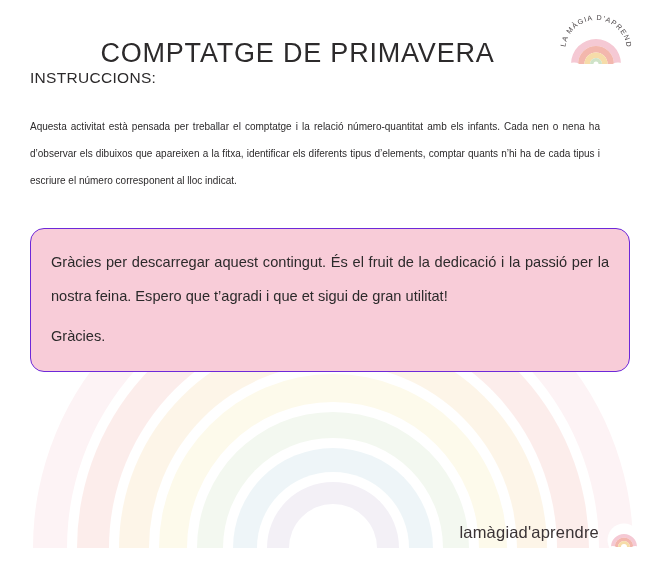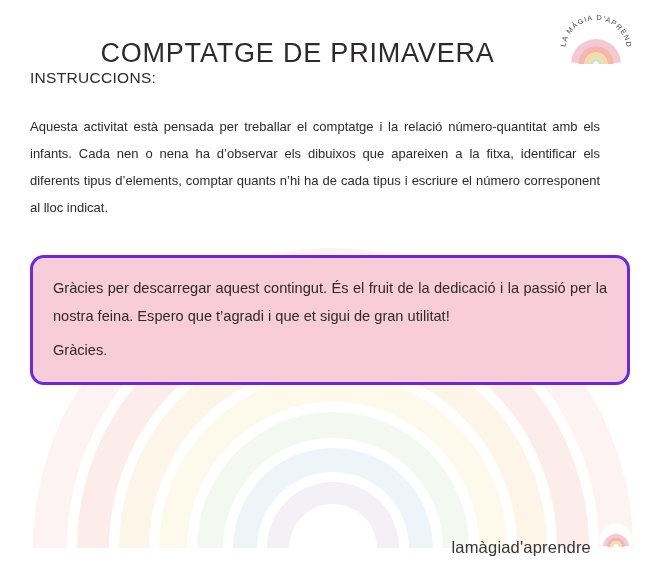--- a/index.html
+++ b/index.html
@@ -86,54 +86,54 @@
   }
 
   .instructions-label {
     font-size: 15.5px;
     color: #2c2a2b;
     letter-spacing: 0.3px;
   }
 
   .intro-paragraph {
     margin-top: 26px;
-    font-size: 13px;
+    font-size: 10px;
     line-height: 27px;
     text-align: justify;
     color: #2c2a2b;
     width: 570px;
   }
 
   
   .notice-box {
     margin-top: 34px;
     width: 600px;
     box-sizing: border-box;
     background: #f8ccd8;
-    border: 3px solid #6d28d9;
+    border: 1px solid #6d28d9;
     border-radius: 14px;
     padding: 16px 20px 18px 20px;
     font-size: 14.6px;
-    line-height: 28px;
+    line-height: 34px;
     color: #2c2a2b;
   }
   .notice-box p {
     margin: 0;
     text-align: justify;
   }
   .notice-box p + p { margin-top: 6px; }
   .notice-box strong { font-weight: bold; }
 
   
   .footer {
     position: absolute;
     bottom: 12px;
-    right: 32px;
+    right: 24px;
     display: flex;
-    align-items: flex-end;
+    align-items: flex-start;
     gap: 8px;
     z-index: 3;
   }
   .footer-text {
     font-size: 16.5px;
     color: #3a3335;
     letter-spacing: 0.2px;
   }
   .footer-mark {
     width: 34px;

